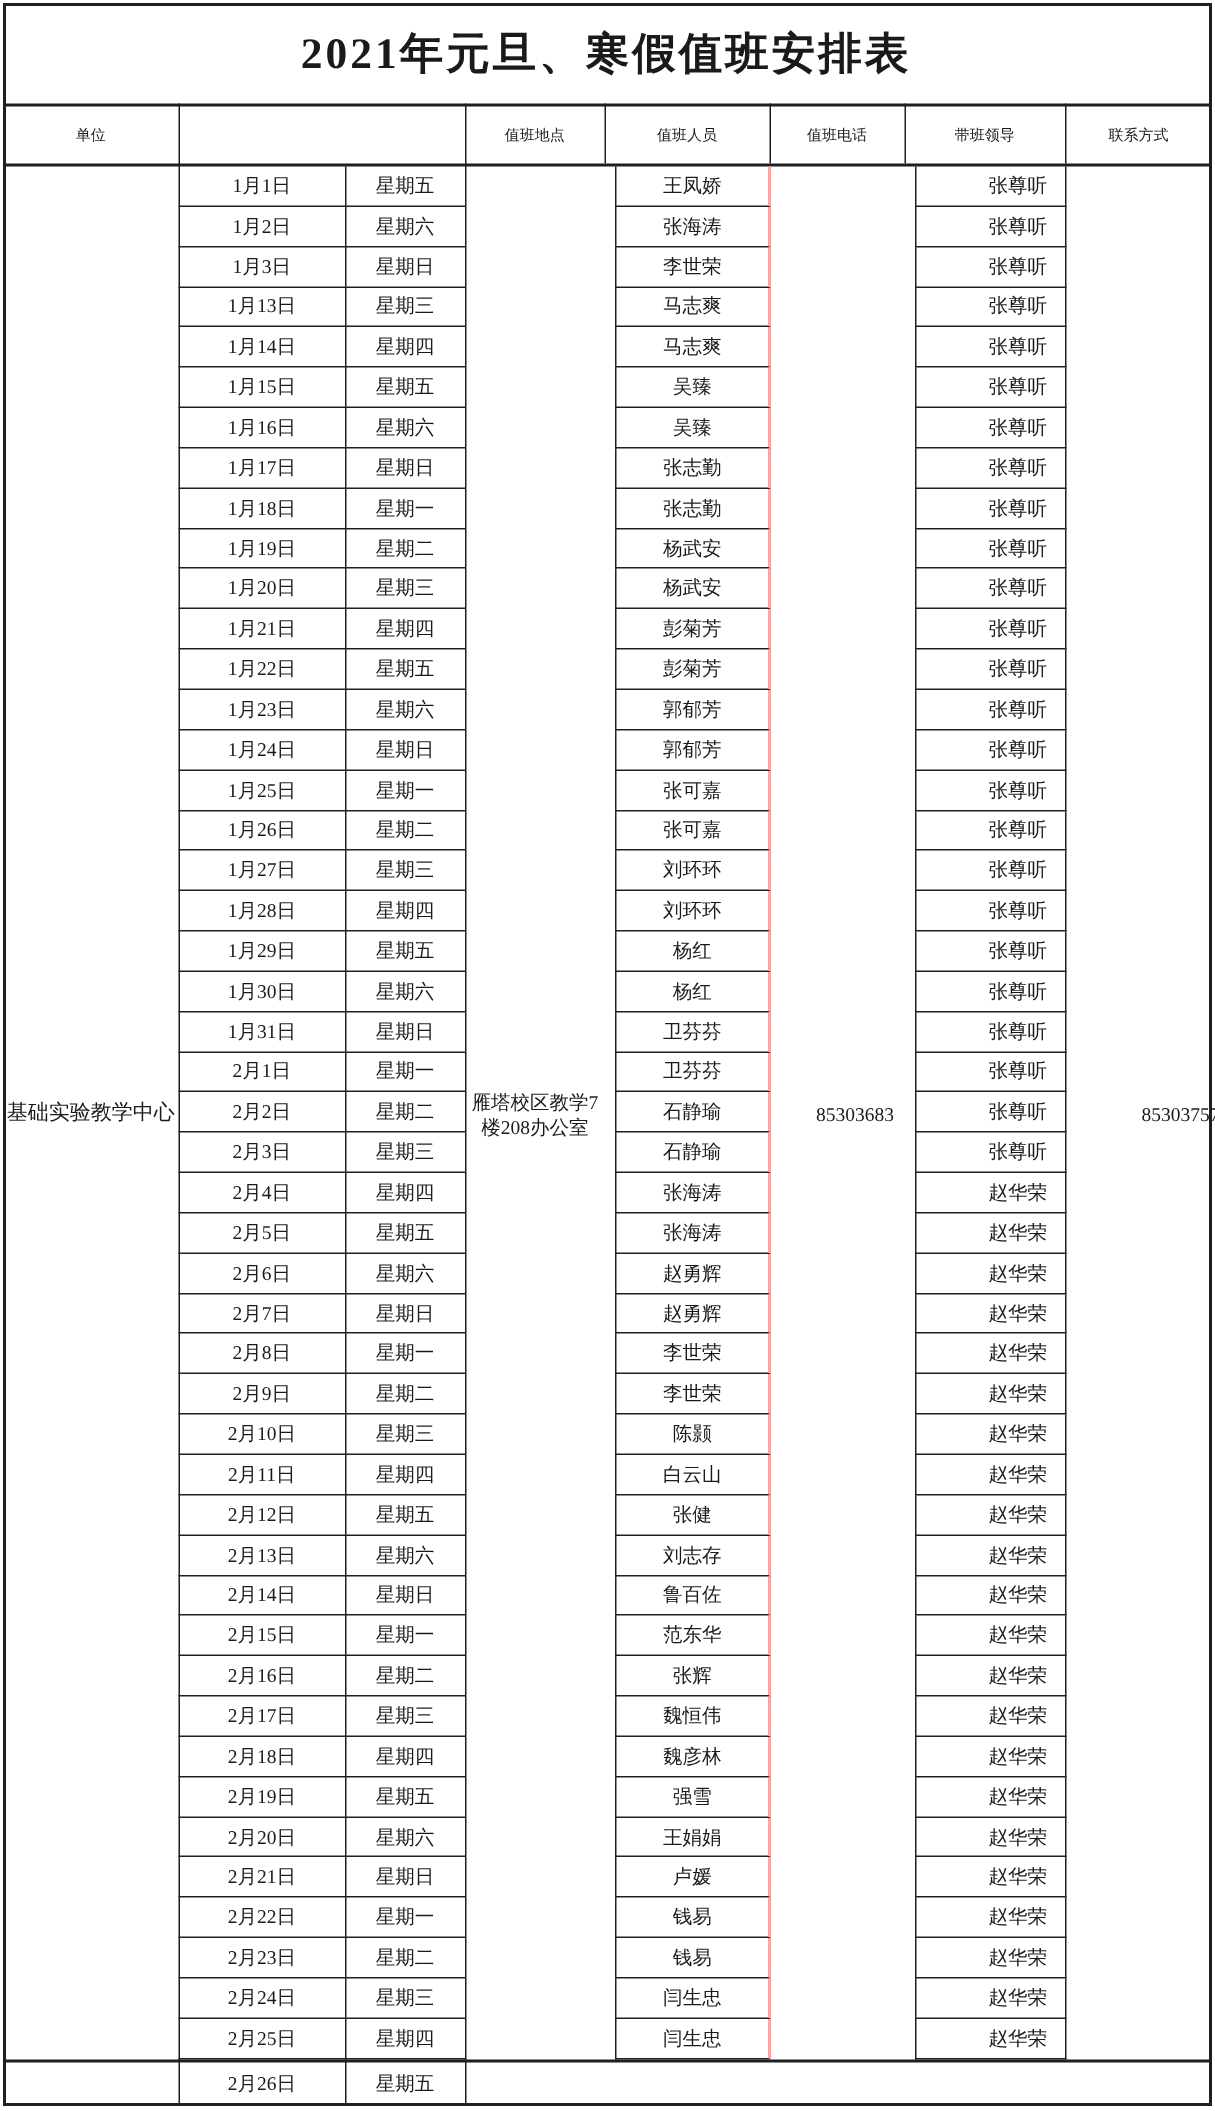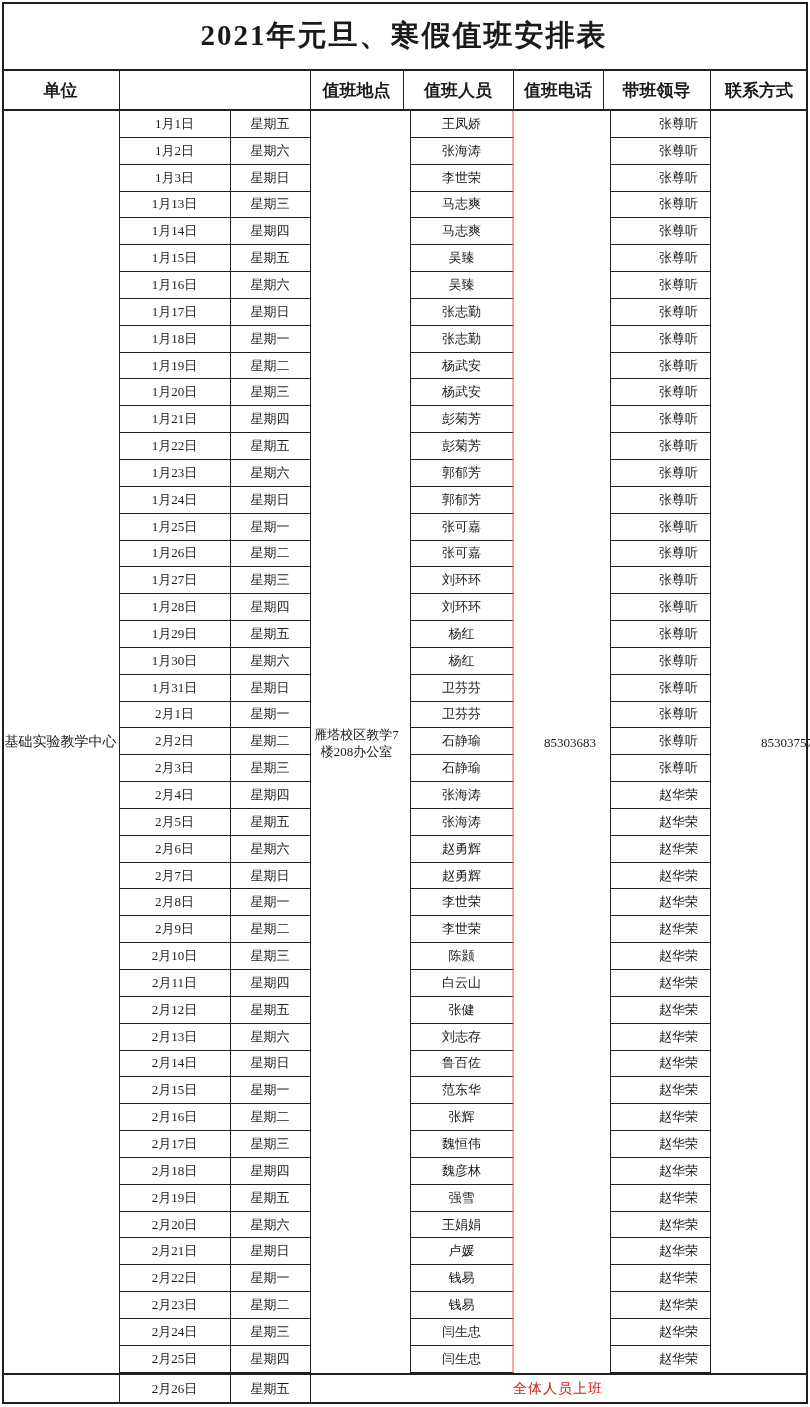--- a/index.html
+++ b/index.html
@@ -20,21 +20,21 @@
   .v310{left:310px;top:69px;width:1px;height:1333px;}
   .v230{left:230px;top:111px;width:1px;height:1291px;}
   
   .vh{top:69px;width:1px;height:40px;}
   .vh403{left:403px;} .vh513{left:513px;} .vh603{left:603px;} .vh710{left:710px;}
 
   .title{position:absolute;left:2px;top:2px;width:804px;height:67px;
          display:flex;align-items:center;justify-content:center;
          font-size:29px;font-weight:bold;letter-spacing:2px;}
   .hcell{position:absolute;top:71px;height:38px;display:flex;align-items:center;justify-content:center;
-         font-size:17px;font-weight:bold;}
+         font-size:10px;font-weight:normal;}
   .hc-unit{left:2px;width:117px;}
   .hc-date{left:119px;width:191px;}
   .hc-loc{left:310px;width:93px;}
   .hc-person{left:403px;width:110px;}
   .hc-phone{left:513px;width:90px;}
   .hc-leader{left:603px;width:107px;}
   .hc-contact{left:710px;width:98px;}
 
   .rows{position:absolute;left:2px;top:111px;width:804px;height:1262px;
         display:flex;flex-direction:column;}
@@ -424,16 +424,15 @@
   <div class="merged m-loc">
     <span>雁塔校区教学7</span><br>
     <span>楼208办公室</span>
   </div>
   <div class="merged m-phone">85303683</div>
   <div class="merged m-contact">85303757</div>
 
   <div class="footer">
     <div class="fcell f-date">2月26日</div>
     <div class="fcell f-wd">星期五</div>
-    <div class="fcell f-note" style="color: rgb(204, 34, 34);">全体人员上班</div>
   </div>
 
 </div>
 
 </body></html>

